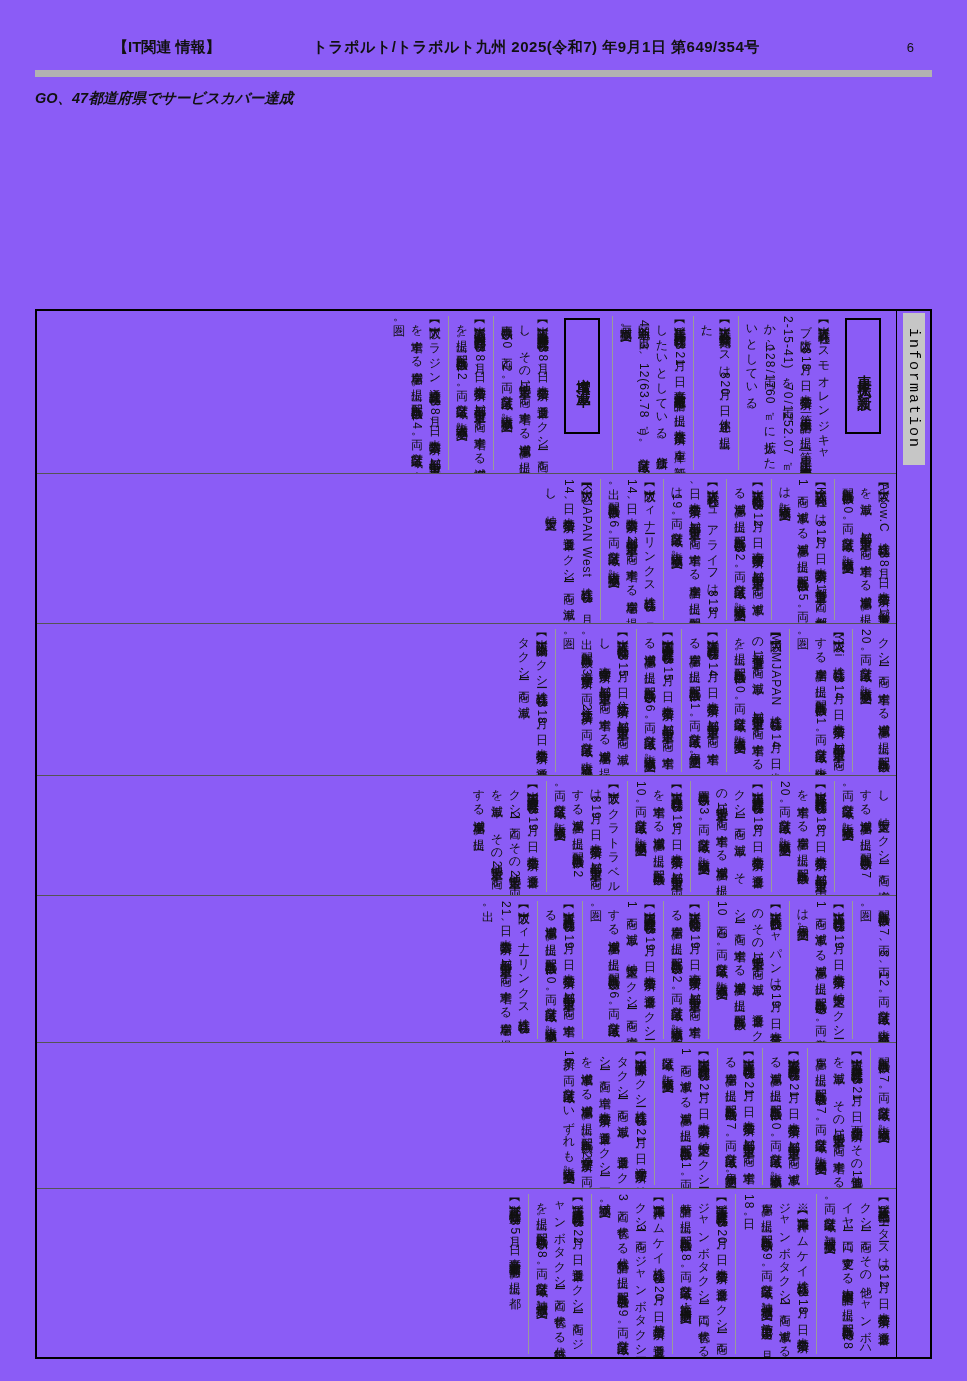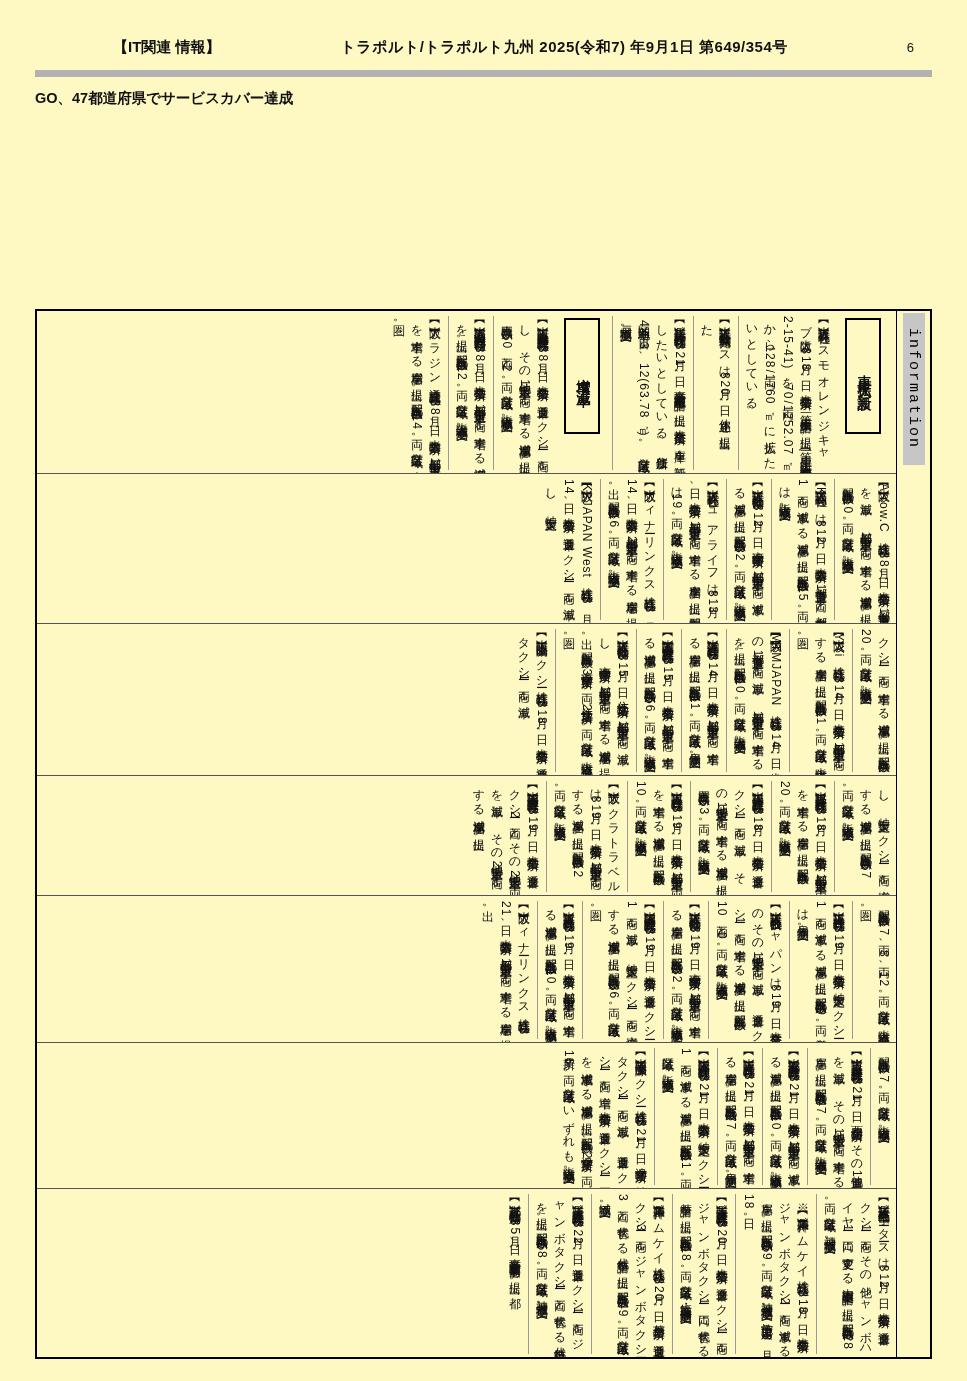--- a/index.html
+++ b/index.html
@@ -1,38 +1,38 @@
 <!DOCTYPE html>
 <html><head>
 <meta charset="utf-8">
 <style>
   html,body{margin:0;padding:0;background:#e8e8e8;}
   .page{
     position:relative;
     width:967px;height:1381px;
     margin:0 auto;
-    background:#fef9c3;
+    background:#8b5cf6;
     font-family:"Liberation Sans",sans-serif;
     color:#111;
     overflow:hidden;
     box-sizing:border-box;
     padding:38px 35px 16px 35px;
   }
   
   .masthead{
     display:flex;align-items:baseline;
     font-weight:bold;font-size:15px;
     white-space:nowrap;
   }
   .masthead .section-label{margin-left:78px;}
-  .masthead .issue-line{margin-left:120px;letter-spacing:.5px;}
+  .masthead .issue-line{margin-left:92px;letter-spacing:.5px;}
   .masthead .pageno{margin-left:auto;margin-right:18px;font-weight:normal;font-size:13px;}
   .graybar{height:7px;background:#b2b2b2;margin:13px 0 10px 0;}
   
-  .articles{display:flex;gap:38px;height:212px;}
+  .articles{display:flex;gap:38px;height:212px;font-style:italic;}
   .articles .col{flex:1;font-size:13.2px;line-height:1.62;text-align:justify;}
   .headline{font-weight:bold;font-size:14.5px;margin:0 0 14px 0;}
   .headline.second{margin:16px 0 0 0;}
   .body-text{margin:0;}
   
   .notices{
     margin-top:10px;
     border:2px solid #000;
     height:1046px;
     display:flex;flex-direction:row;

